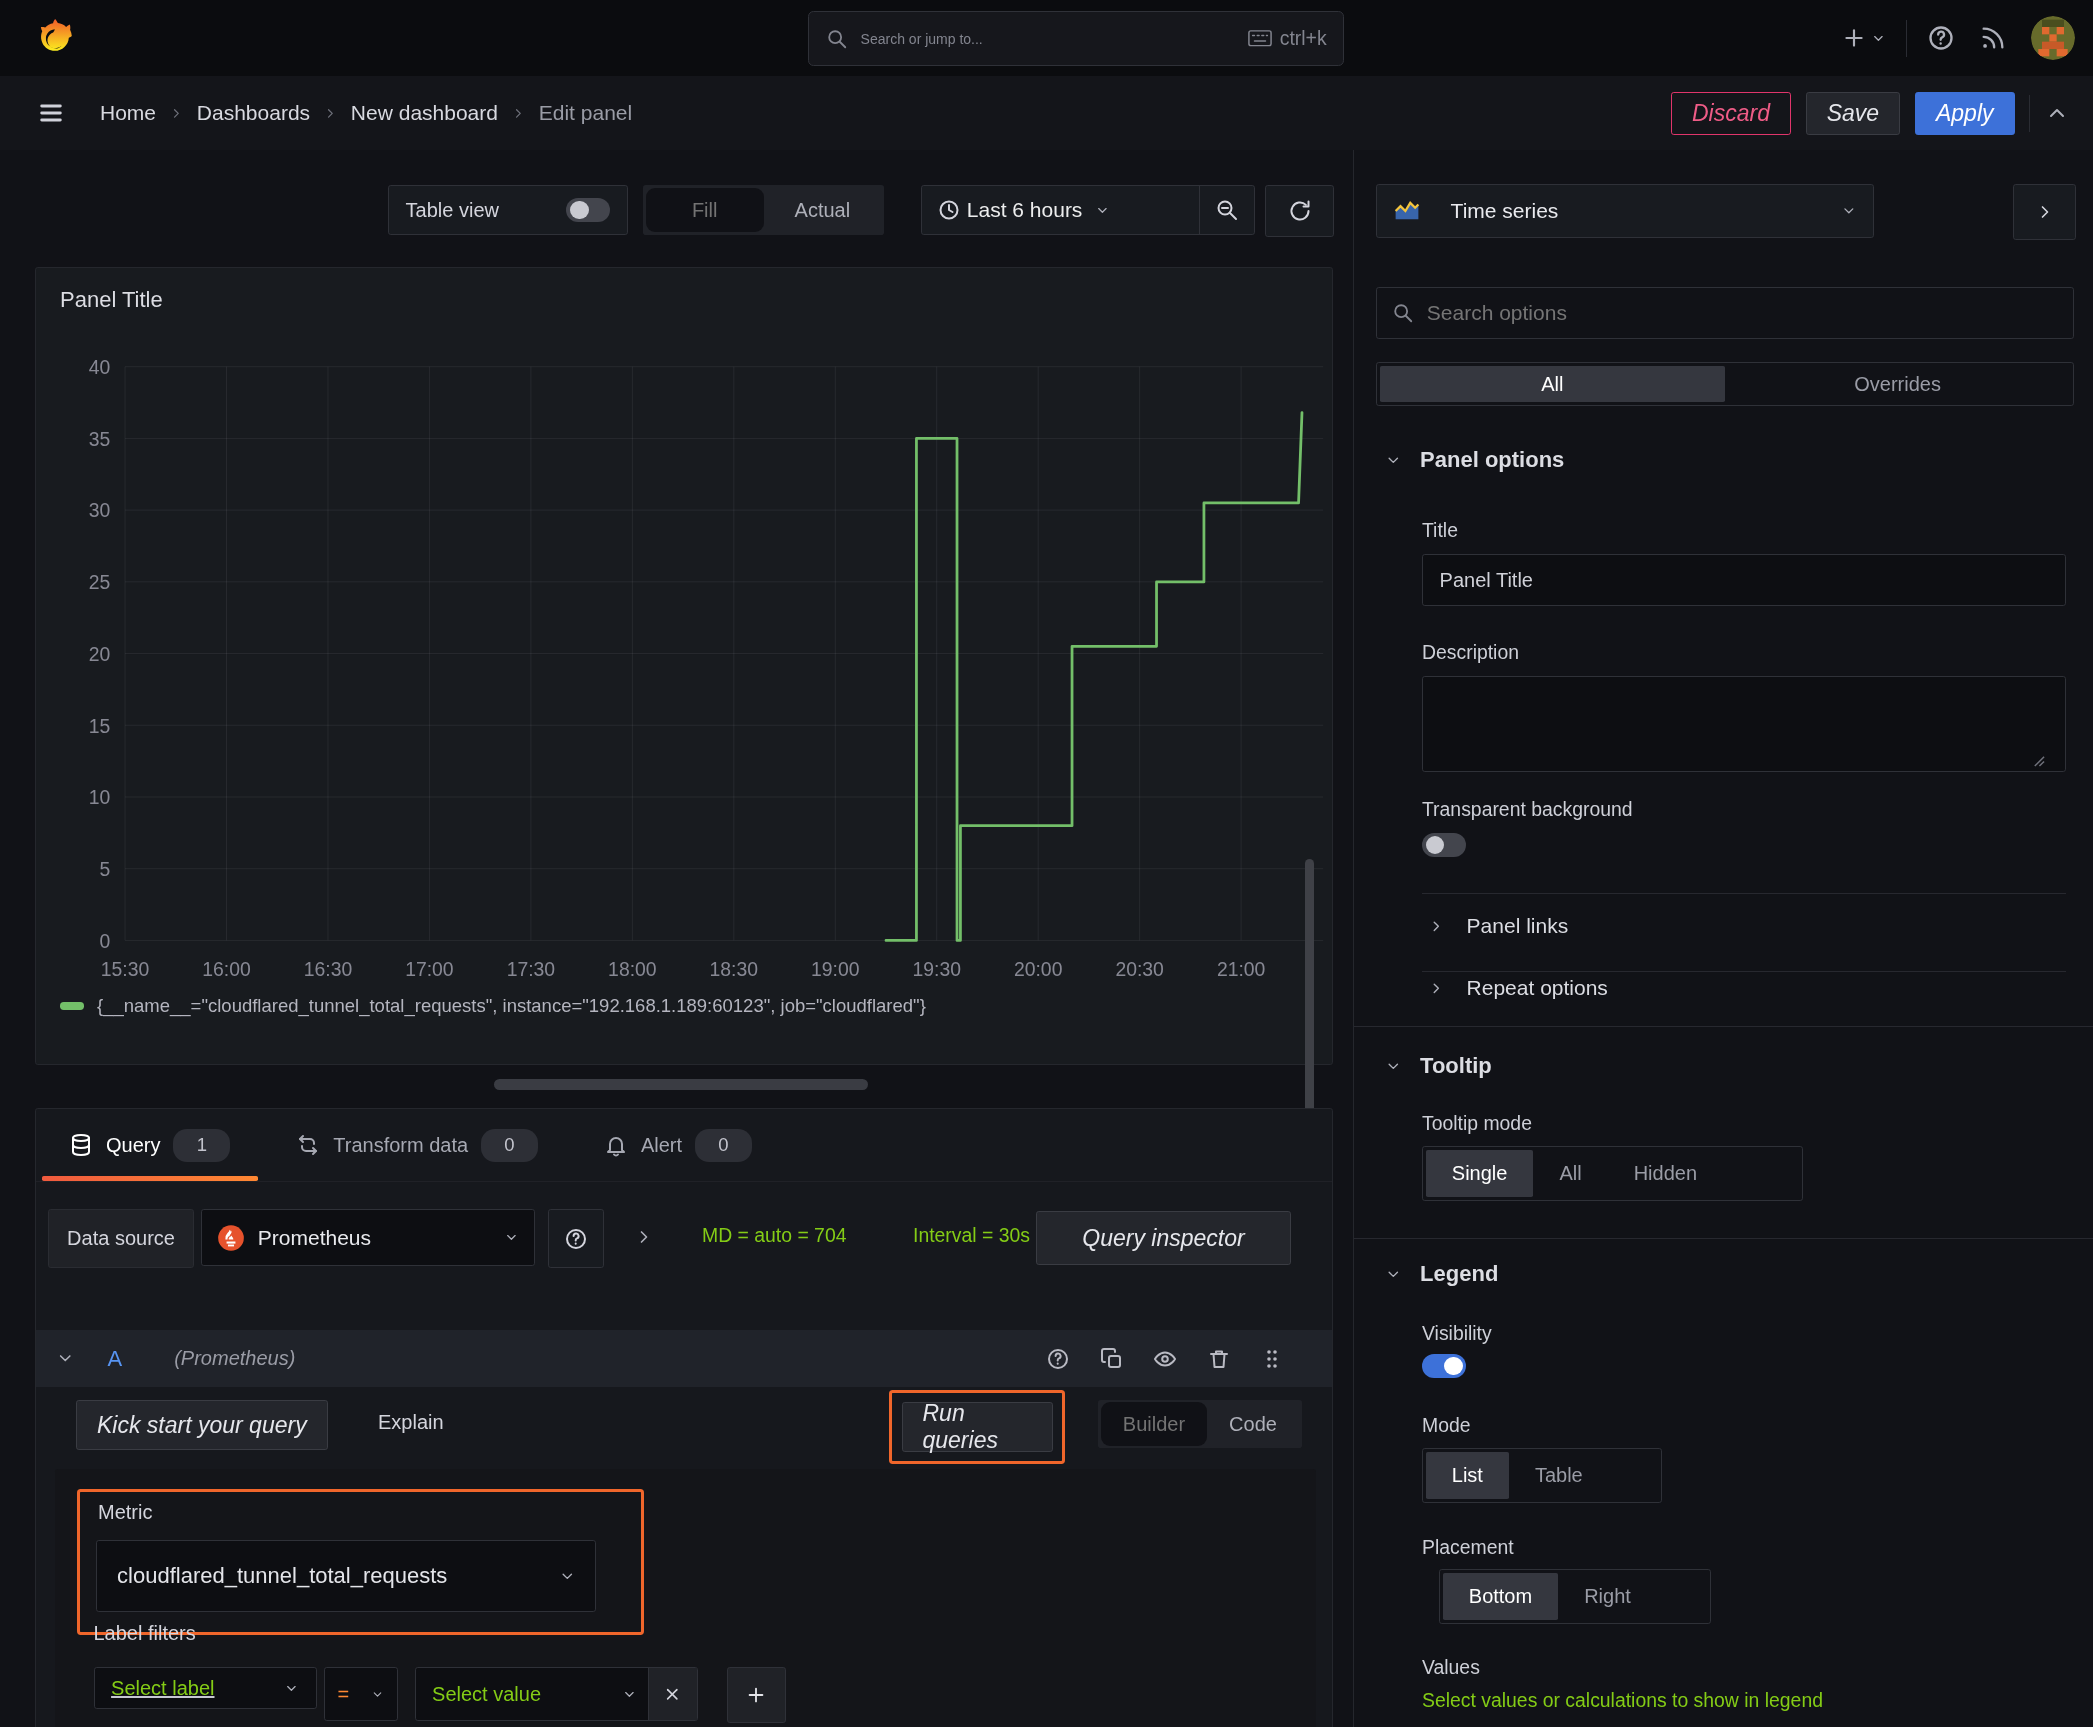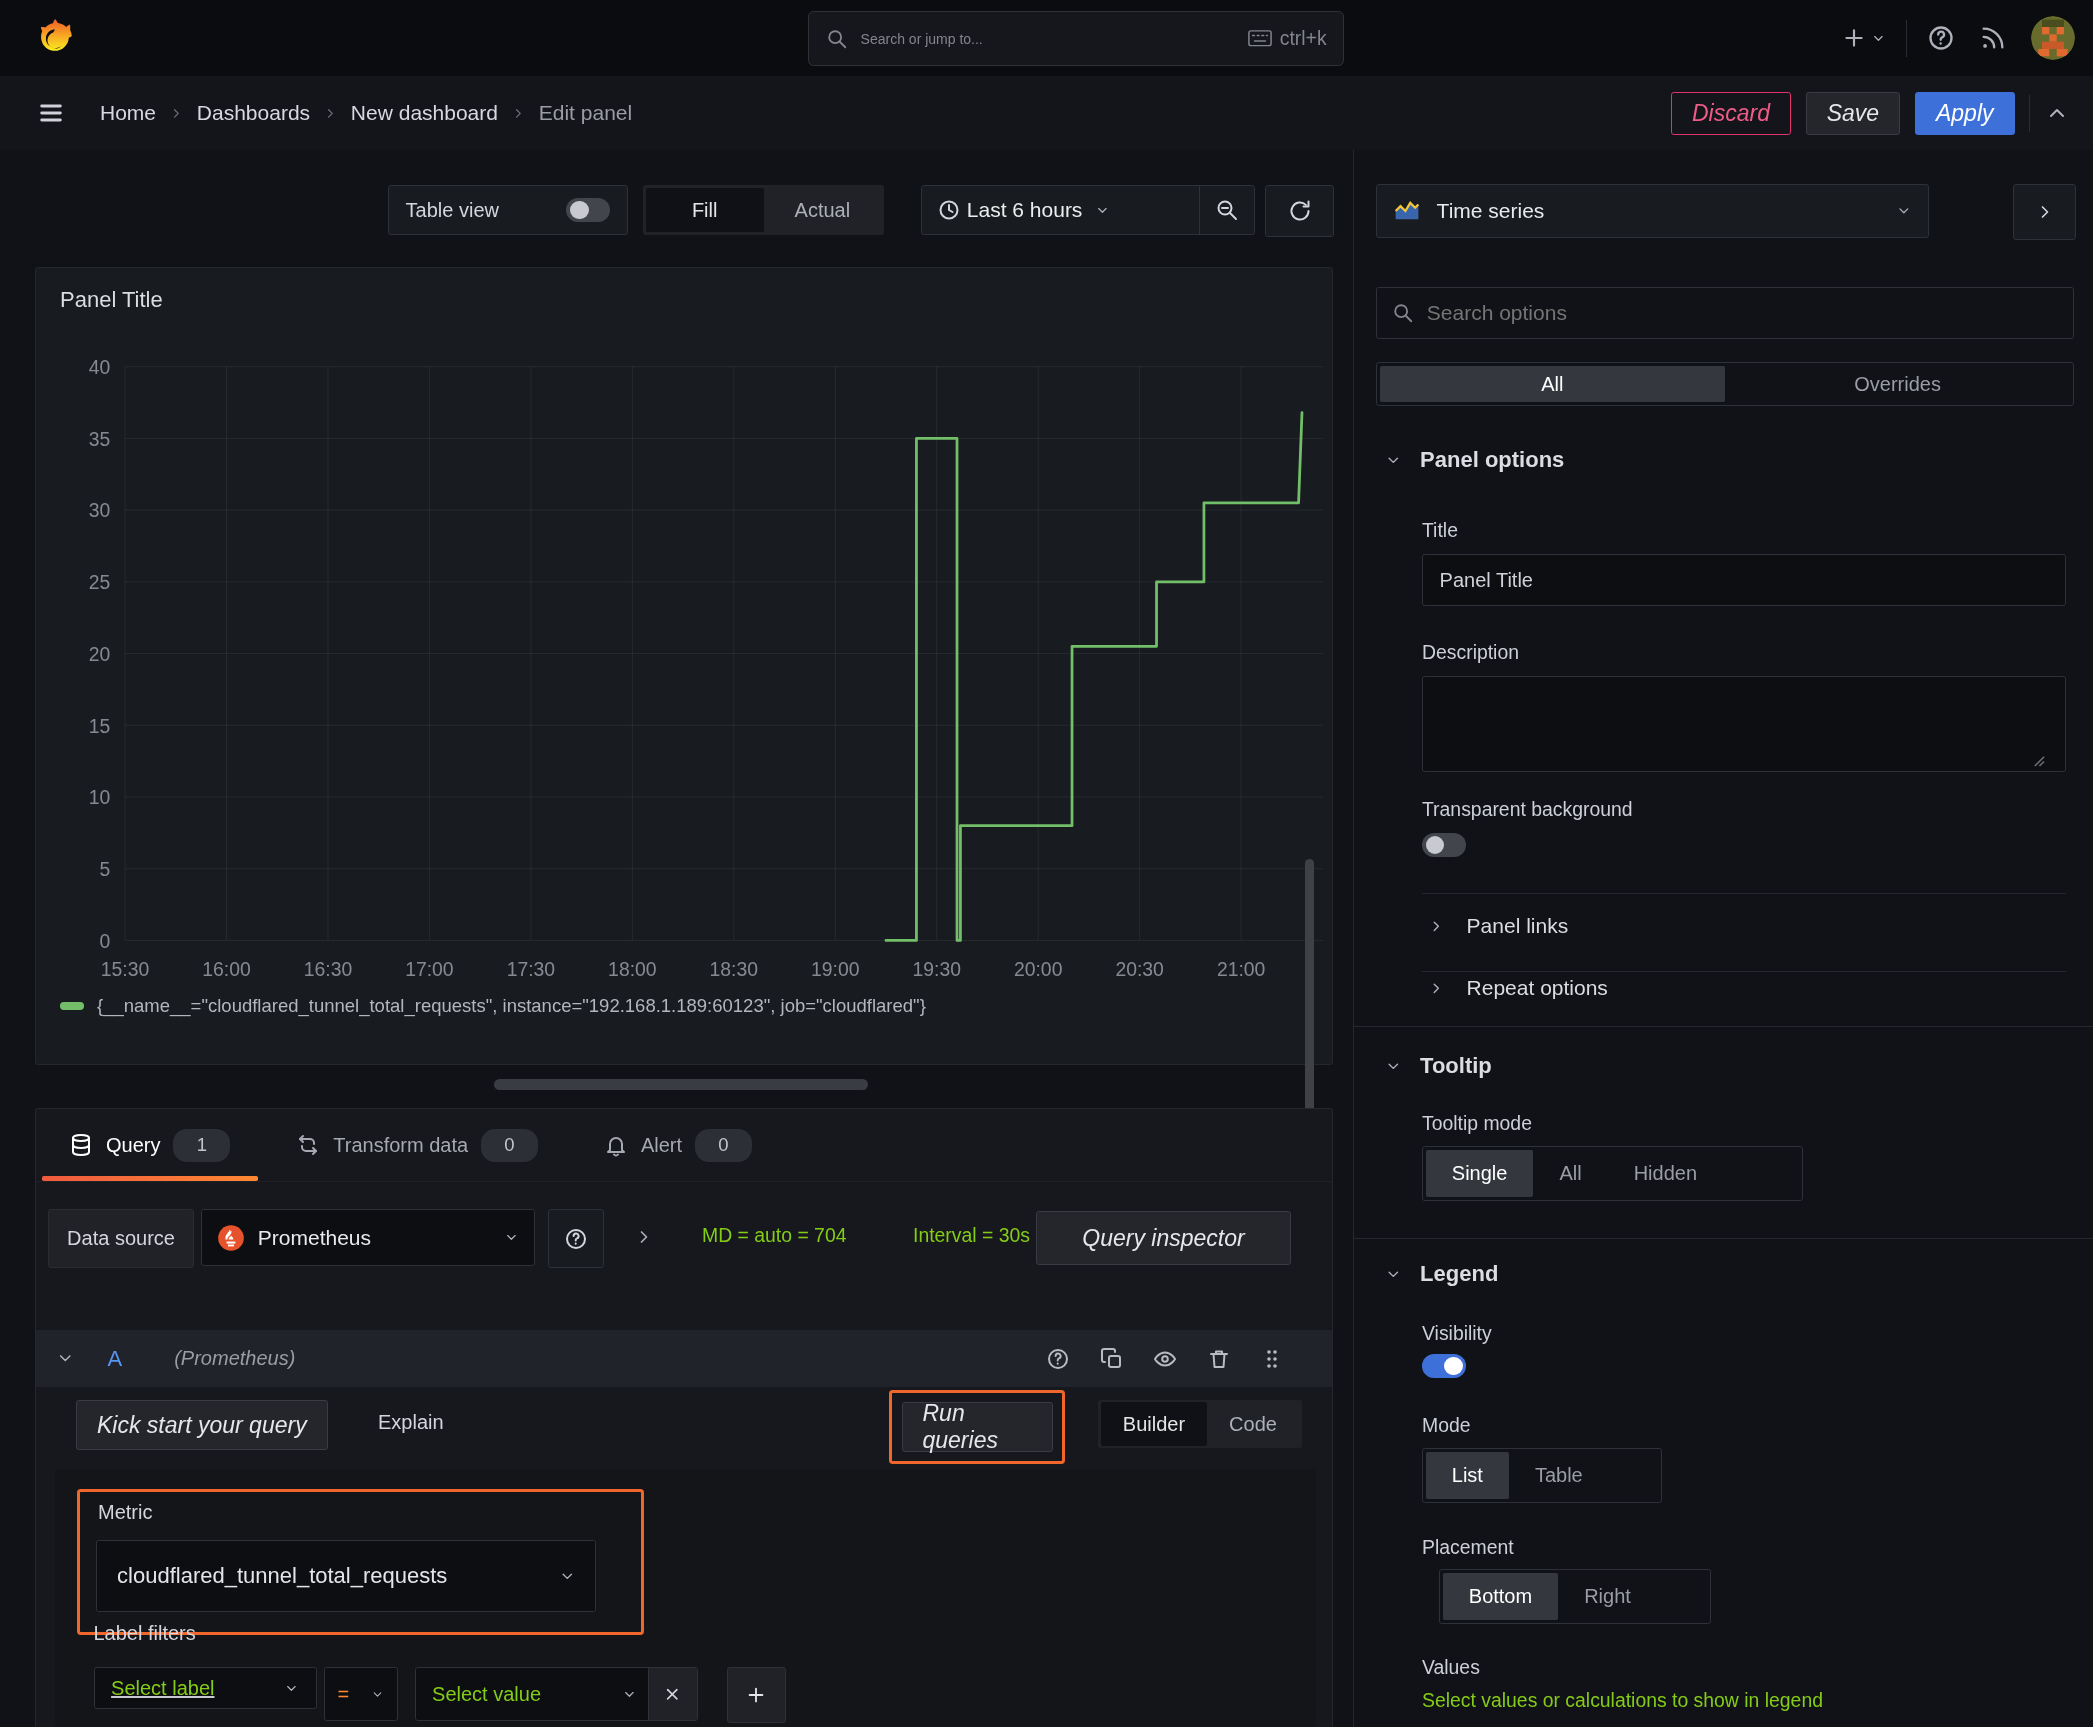--- a/index.html
+++ b/index.html
@@ -29,21 +29,21 @@
   .btn-blue{background:#3d71d9;border:0.9px solid #3d71d9;color:#fff;}
   
   .box{background:#181b20;border:0.9px solid #2f3138;border-radius:2.8px;display:flex;align-items:center;}
   .inputbox{background:#0d0e12;border:0.9px solid #2f3138;border-radius:2.8px;display:flex;align-items:center;}
   .tgl{width:44px;height:24px;border-radius:12px;background:#43454d;position:relative;flex:none;}
   .tgl::after{content:'';position:absolute;width:18.5px;height:18.5px;border-radius:50%;background:#c9cad1;top:2.8px;left:3.7px;}
   .tgl.on{background:#3d71d9;}
   .tgl.on::after{left:22px;background:#fff;}
   .seg{display:inline-flex;align-items:center;background:#202228;border-radius:2.8px;padding:2.8px;height:50px;box-sizing:border-box;}
   .seg .opt{padding:0 22px;height:44px;display:flex;align-items:center;color:#aeb0b9;font-size:20px;border-radius:1.8px;}
-  .seg .opt.sel{background:#101116;color:#e5e5e5;}
+  .seg .opt.sel{background:#101116;color:#737373;border-radius:9px;}
   .seg2{display:flex;align-items:stretch;border:0.9px solid #2f3138;border-radius:2.8px;padding:2.8px;box-sizing:border-box;background:transparent;}
   .seg2 .opt{display:flex;align-items:center;justify-content:center;color:#9a9ca6;font-size:20px;border-radius:1.8px;padding:0 26px;}
   .seg2 .opt.sel{background:#35373f;color:#fff;}
   .dim{color:#84cc16;}
   .main{position:absolute;left:0;top:150px;width:1353px;height:1578px;background:#111217;}
   .panel{position:absolute;left:35px;top:117px;width:1298px;height:798px;background:#181b1f;
          border:0.9px solid #25272d;border-radius:2.8px;box-sizing:border-box;}
   .card{position:absolute;left:35px;top:958px;width:1298px;height:620px;background:#16181d;
         border:0.9px solid #25272d;border-radius:2.8px 2.8px 0 0;box-sizing:border-box;}
   .tab{display:flex;align-items:center;gap:13px;height:100%;position:relative;padding:0 33px;color:#a6a8b2;font-size:20px;}
@@ -421,21 +421,21 @@
         <svg class="ic" width="22" height="22" viewBox="0 0 24 24" style="color:#e4e5ea;">
             <line x1="12" y1="5" x2="12" y2="19"></line>
             <line x1="5" y1="12" x2="19" y2="12"></line>
           </svg>
       </div>
     </div>
   </div>
 </div>
 
 <div class="sidebar">
-  <div class="box" style="position:absolute;left:22px;top:34px;width:553px;height:54px;padding:0 16.6px;box-sizing:border-box;gap:17px;align-items:center;">
+  <div class="box" style="position:absolute;left:22px;top:34px;width:498px;height:54px;padding:0 16.6px;box-sizing:border-box;gap:31px;align-items:center;">
     <svg width="26" height="26" viewBox="0 0 16 16">
       <path d="M1 13 L1 8 4 5 7 8 10 3 13 6 15 4 15 13 Z" fill="#3865ab"></path>
       <path d="M1 8 4 5 7 8 10 3 13 6 15 4" stroke="#f5c53b" fill="none" stroke-width="1.4"></path>
       </svg>
     <span style="color:#e9eaee;font-size:21px;">Time series</span>
     <svg class="ic" width="15.7" height="15.7" viewBox="0 0 24 24" style="margin-left:auto;color:#aeb0ba;">
         <polyline points="6 9 12 15 18 9"></polyline>
       </svg>
   </div>
   <div class="box" style="position:absolute;left:659px;top:34px;width:61px;height:54px;justify-content:center;">

